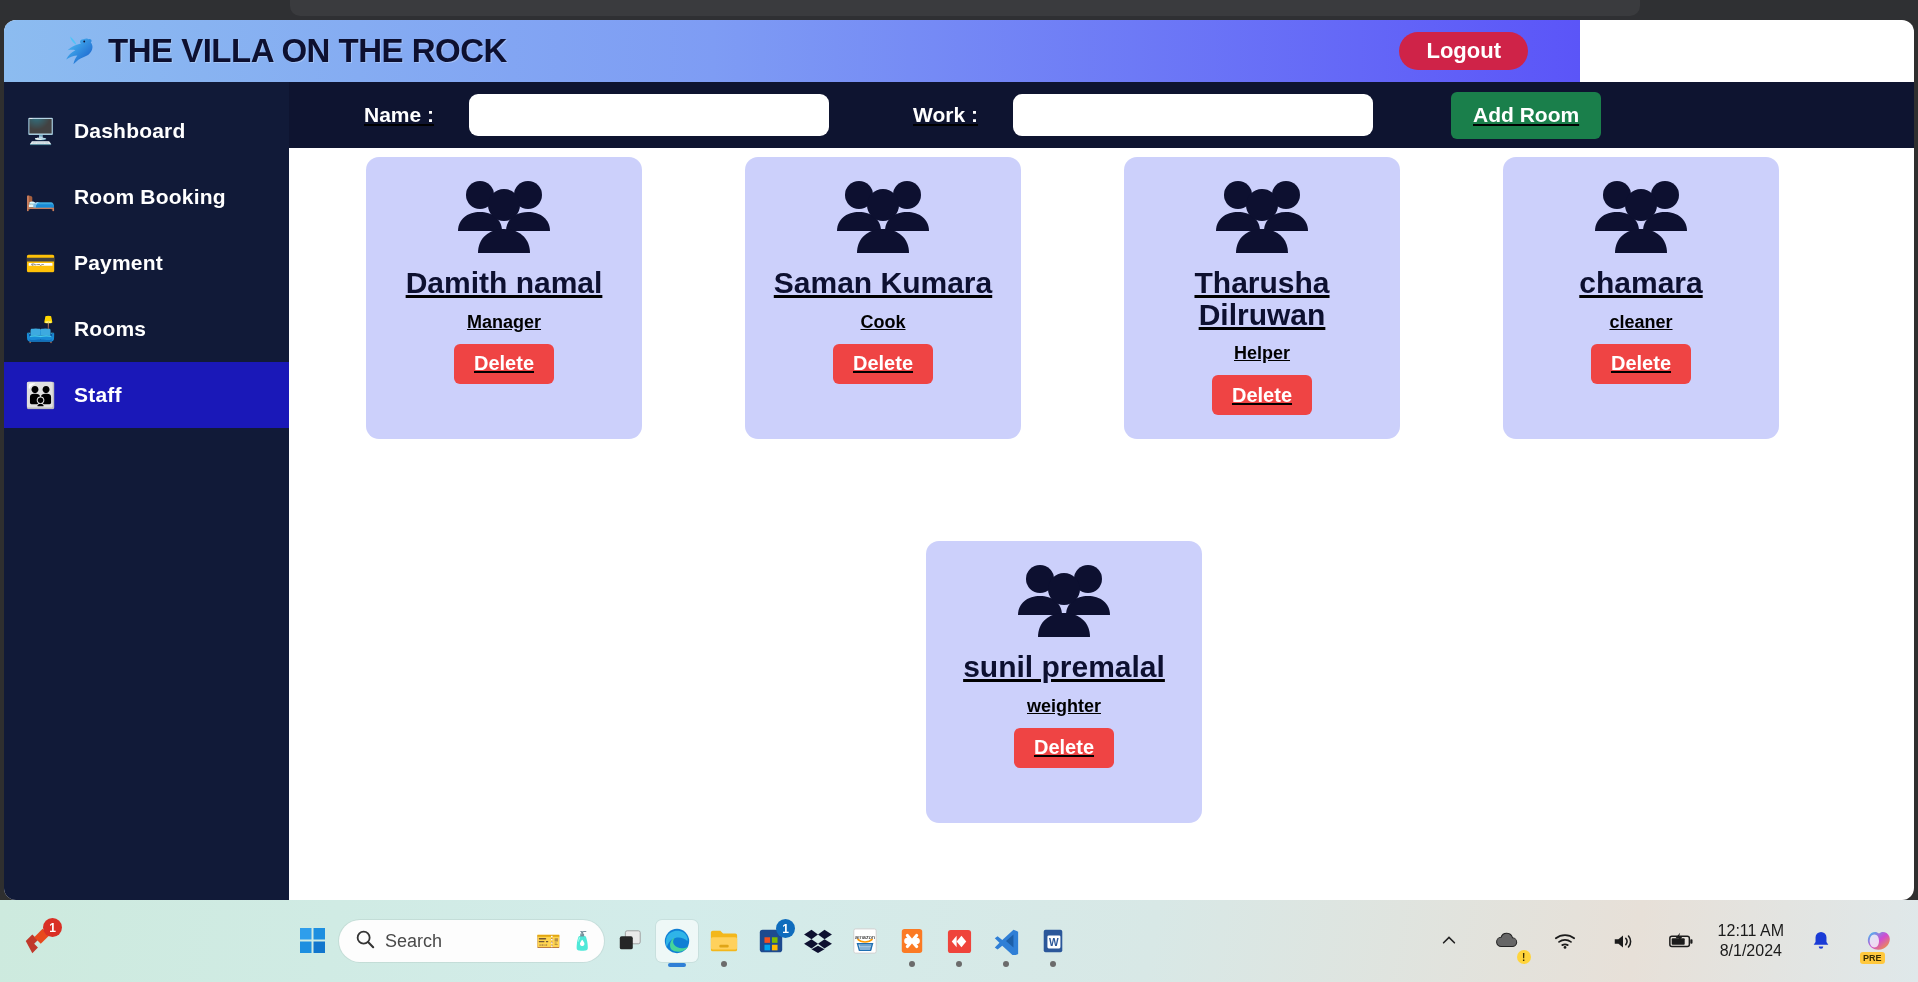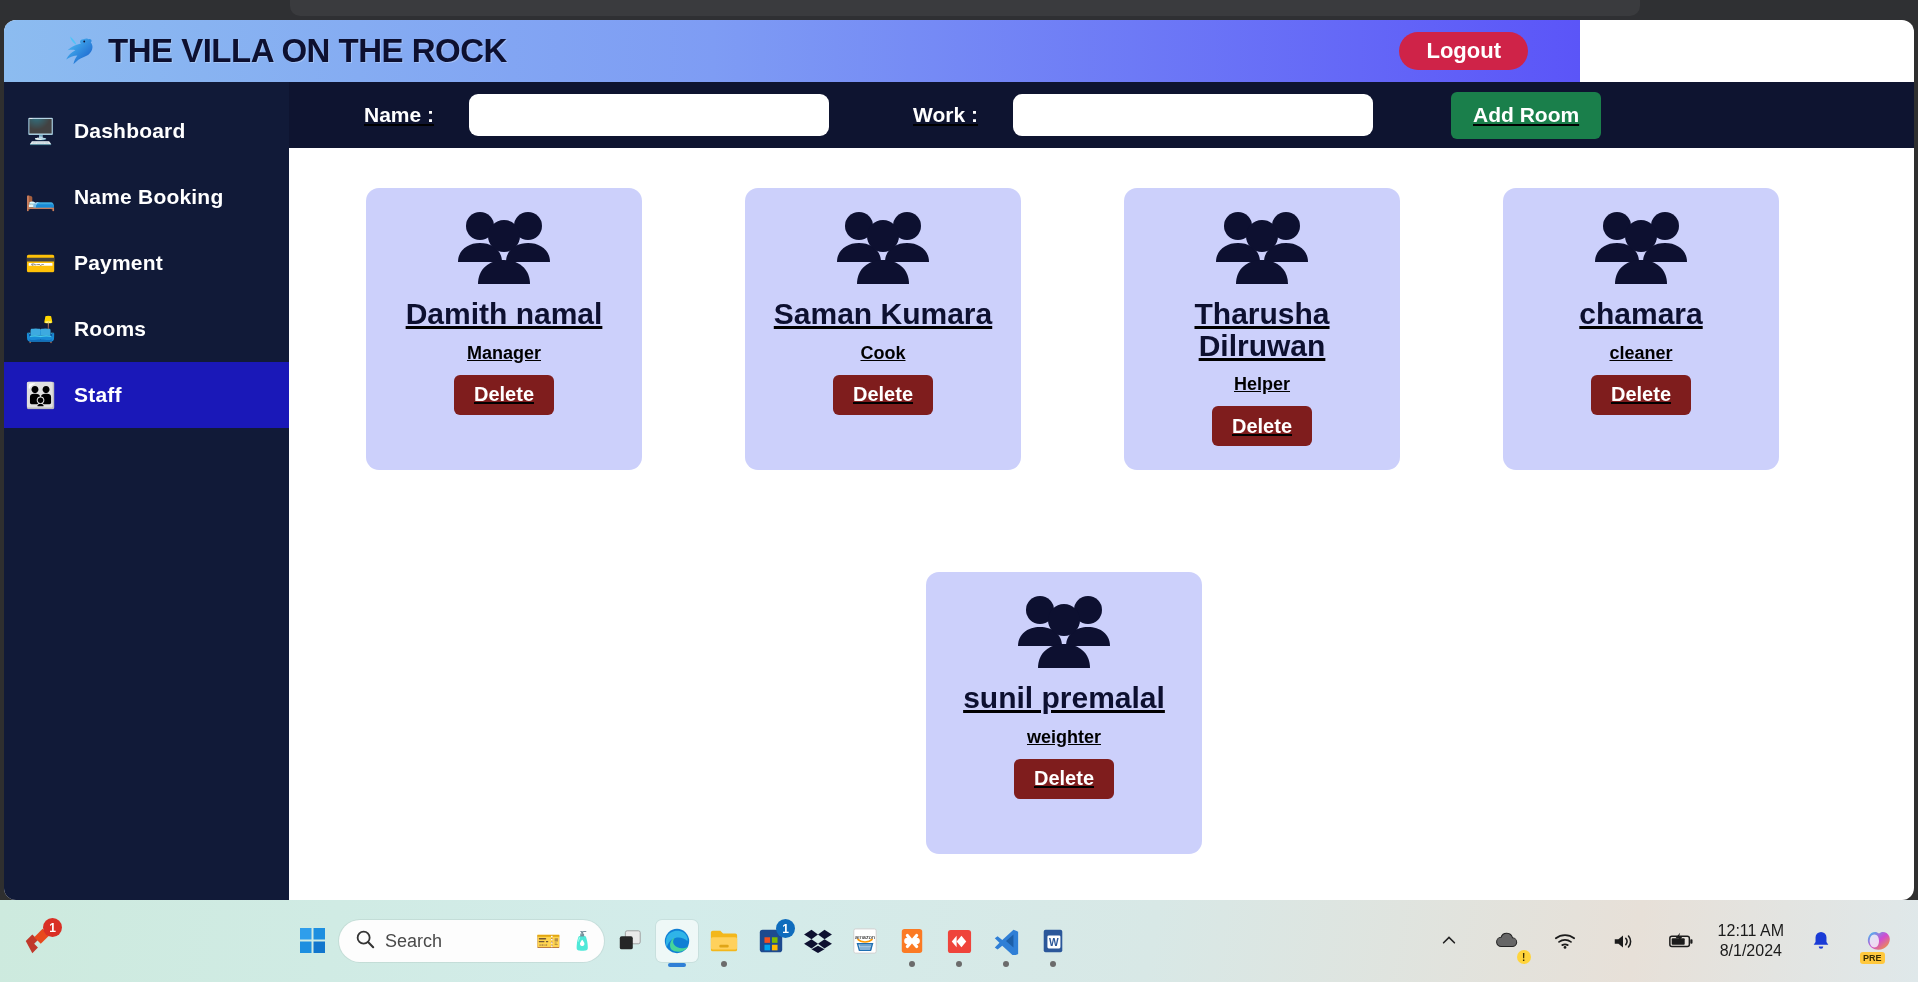--- a/index.html
+++ b/index.html
@@ -64,36 +64,36 @@
     border:none; border-radius:9px; outline:none; padding:0 12px;
     font-size:16px; font-family:"Liberation Sans", sans-serif;
   }
   .add-room-btn {
     margin-left:78px; height:47px; padding:0 22px; background:#1a7f4b; color:#fff;
     border:none; border-radius:6px; font-size:21px; font-weight:700; cursor:pointer;
     font-family:"Liberation Sans", sans-serif;
   }
 
   
-  .cards { padding:16px 0 0 0;margin-top:24px; }
+  .cards { padding:9px 0 0 0; }
   .card-row { display:flex; }
   .card-row.row1 { padding-left:77px; gap:103px; }
   .card-row.row2 { margin-top:102px; padding-left:637px; }
   .staff-card {
     width:276px; min-height:282px; background:#ccd0fb; border-radius:13px;
     display:flex; flex-direction:column; align-items:center; padding:12px 10px 18px;
   }
   .people-icon { margin-top:6px; }
   .staff-name {
     margin-top:4px; font-size:30px; font-weight:700; color:#0d1030;
     text-align:center; line-height:1.05; max-width:230px; word-wrap:break-word;
   }
   .staff-role { margin-top:13px; font-size:18px; font-weight:700; color:#000000; }
   .delete-btn {
-    margin-top:11px; background:#7f1d1d; color:#fff; border:none; border-radius:6px;
+    margin-top:11px; background:#ef4444; color:#fff; border:none; border-radius:6px;
     height:40px; padding:0 20px; font-size:20px; font-weight:700; cursor:pointer;
     font-family:"Liberation Sans", sans-serif;
   }
 
   
   .taskbar {
     position:absolute; left:0; bottom:0; width:1918px; height:82px;
     background:linear-gradient(100deg,#cdeade 0%,#d3ecea 35%,#d8e8e6 60%,#e7e0d8 85%,#dfe8ea 100%);
     display:flex; align-items:center;
   }
@@ -155,21 +155,21 @@
 
     <div class="body-row">
 
       <div class="sidebar">
         <div class="nav-item">
           <span class="nav-ico">🖥️</span>
           <span class="nav-label">Dashboard</span>
         </div>
         <div class="nav-item">
           <span class="nav-ico">🛏️</span>
-          <span class="nav-label">Name Booking</span>
+          <span class="nav-label">Room Booking</span>
         </div>
         <div class="nav-item">
           <span class="nav-ico">💳</span>
           <span class="nav-label">Payment</span>
         </div>
         <div class="nav-item">
           <span class="nav-ico">🛋️</span>
           <span class="nav-label">Rooms</span>
         </div>
         <div class="nav-item active">

